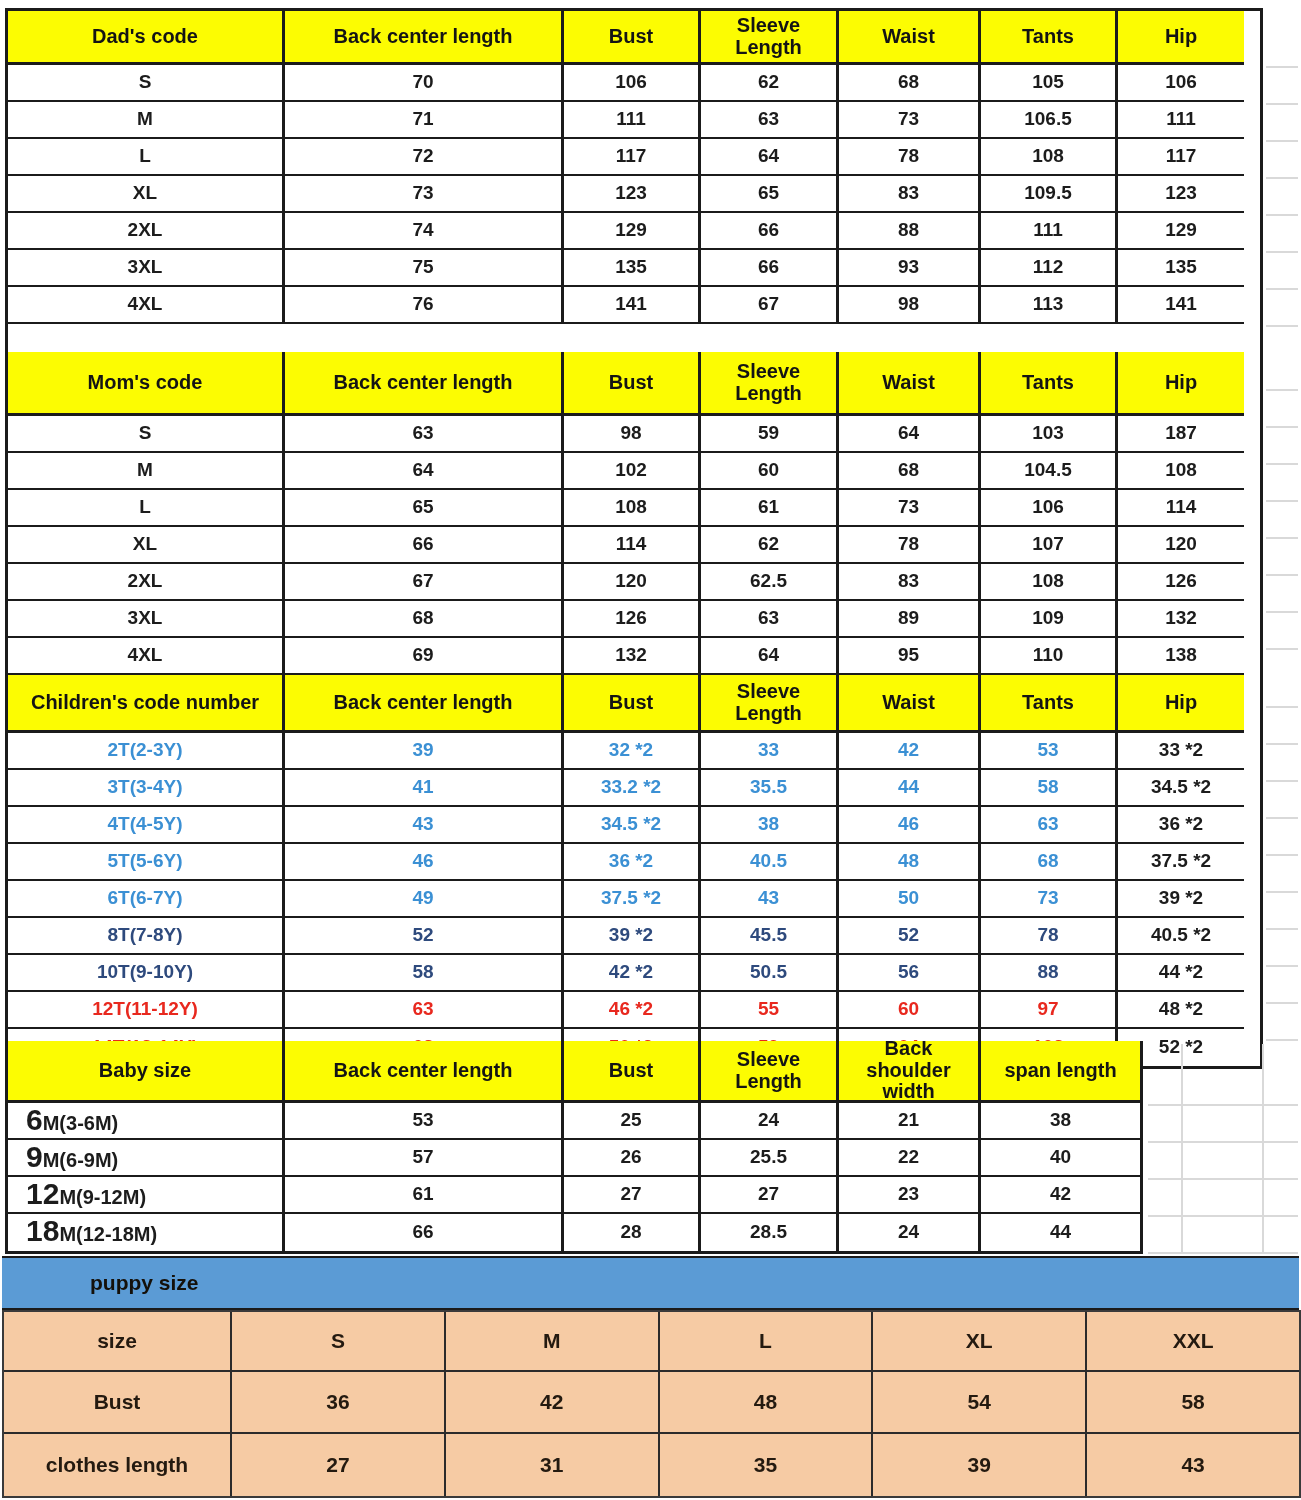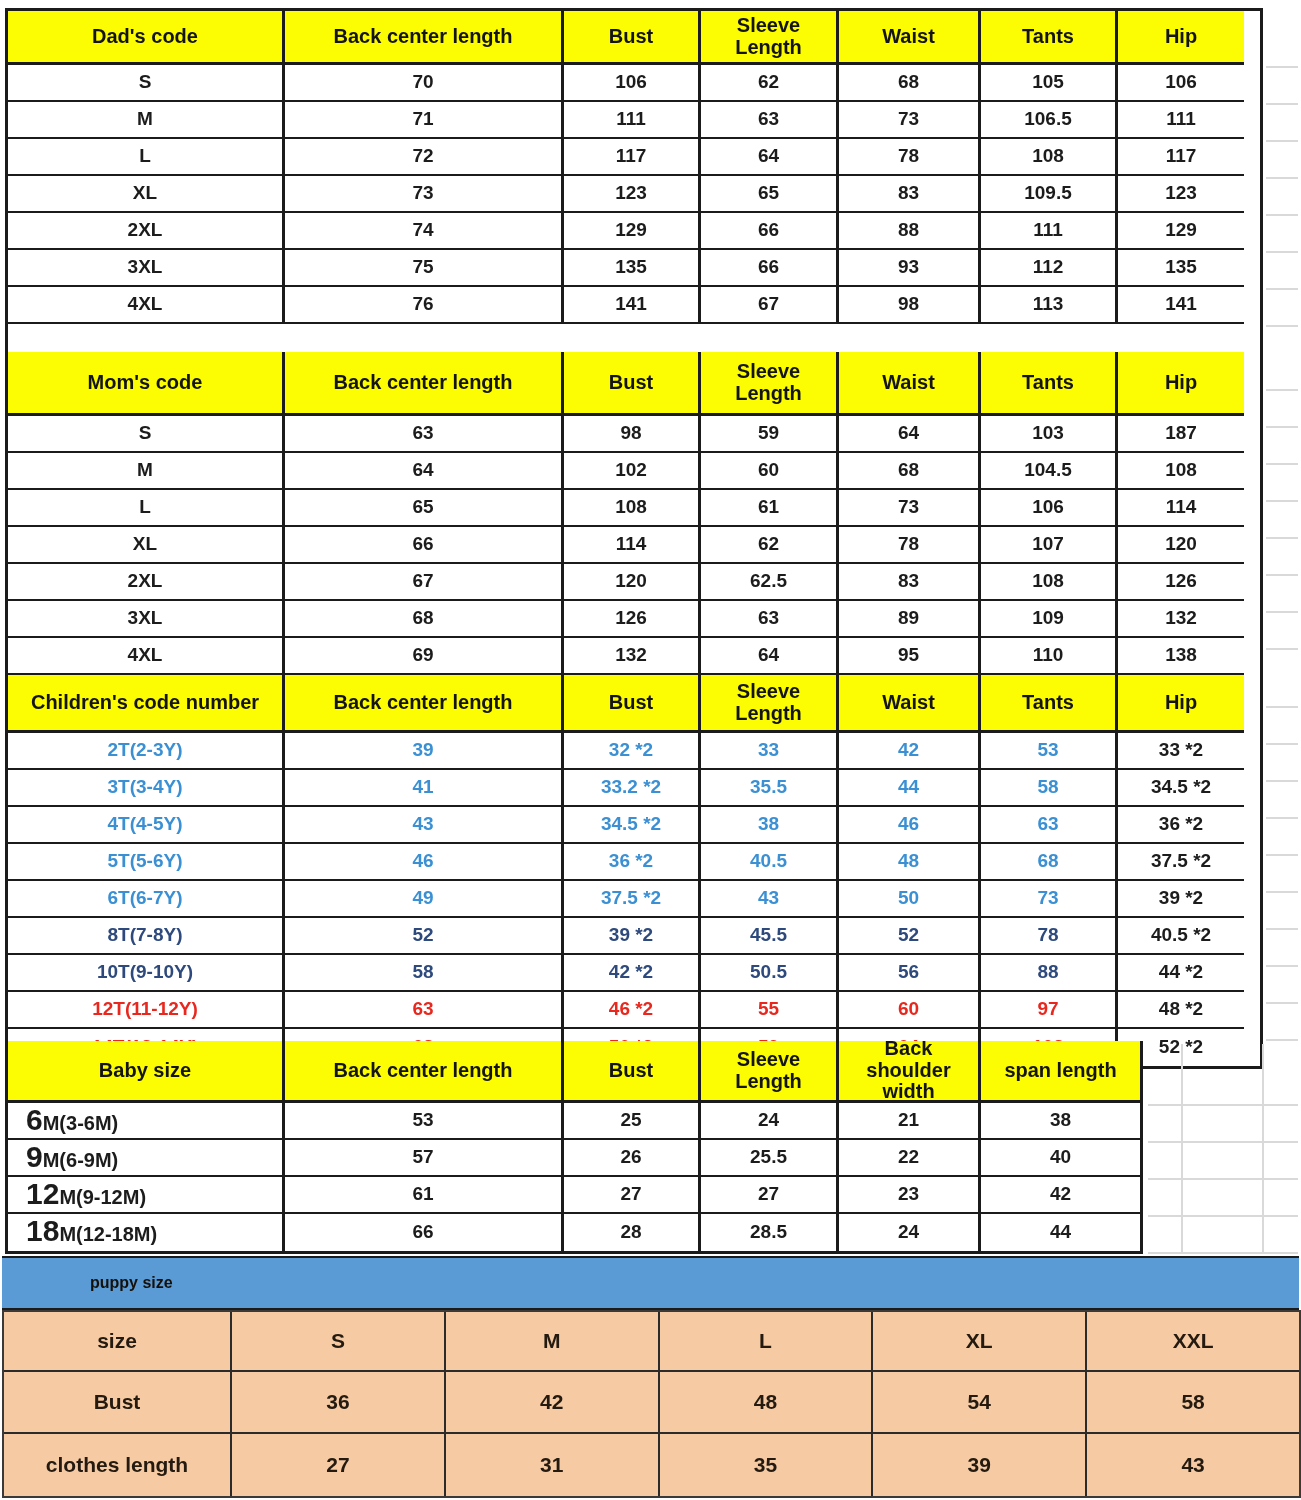--- a/index.html
+++ b/index.html
@@ -35,21 +35,21 @@
   .baby-label{ display:block; text-align:left; padding-left:18px; line-height:33px; }
   .baby-label .big{ font-size:30px; font-weight:bold; color:var(--ink); }
   .baby-label .rest{ font-size:20px; font-weight:bold; color:var(--ink); }
   .grid-strip{ position:absolute; left:0; top:0; width:100%; height:100%; pointer-events:none; }
   .faint-h{ position:absolute; height:2px; background:var(--faint); }
   .faint-v{ position:absolute; width:2px; background:var(--faint); }
   .puppy-band{
     position:absolute; left:2px; top:1256px; width:1297px; height:54px; background:var(--band);
     border-top:2px solid var(--bd); border-bottom:2px solid var(--bd);
     display:flex; align-items:center; padding-left:88px;
-    font-size:16px; font-weight:bold; color:#14100a;
+    font-size:21px; font-weight:bold; color:#14100a;
   }
   .puppy-table{
     position:absolute; left:2px; top:1310px; width:1299px; height:188px;
     border:2px solid #3a3a3a; background:var(--peach);
   }
   .prow{ display:flex; }
   .prow-size{ height:60px; } .prow-bust{ height:62px; } .prow-len{ height:62px; }
   .pcell{
     flex:1; display:flex; align-items:center; justify-content:center;
     border-right:2px solid #2b2b2b; border-bottom:2px solid #2b2b2b;

